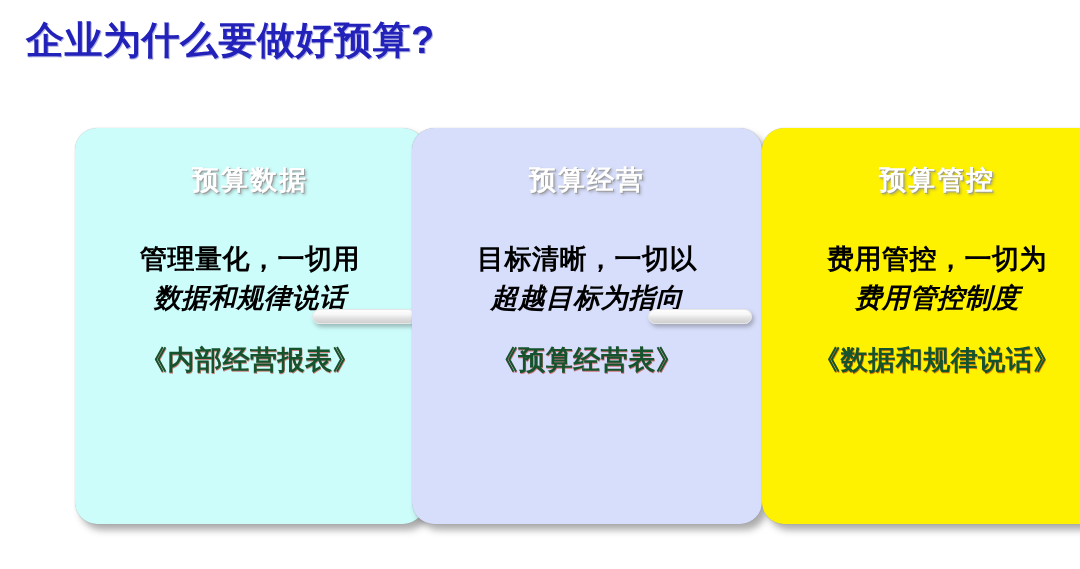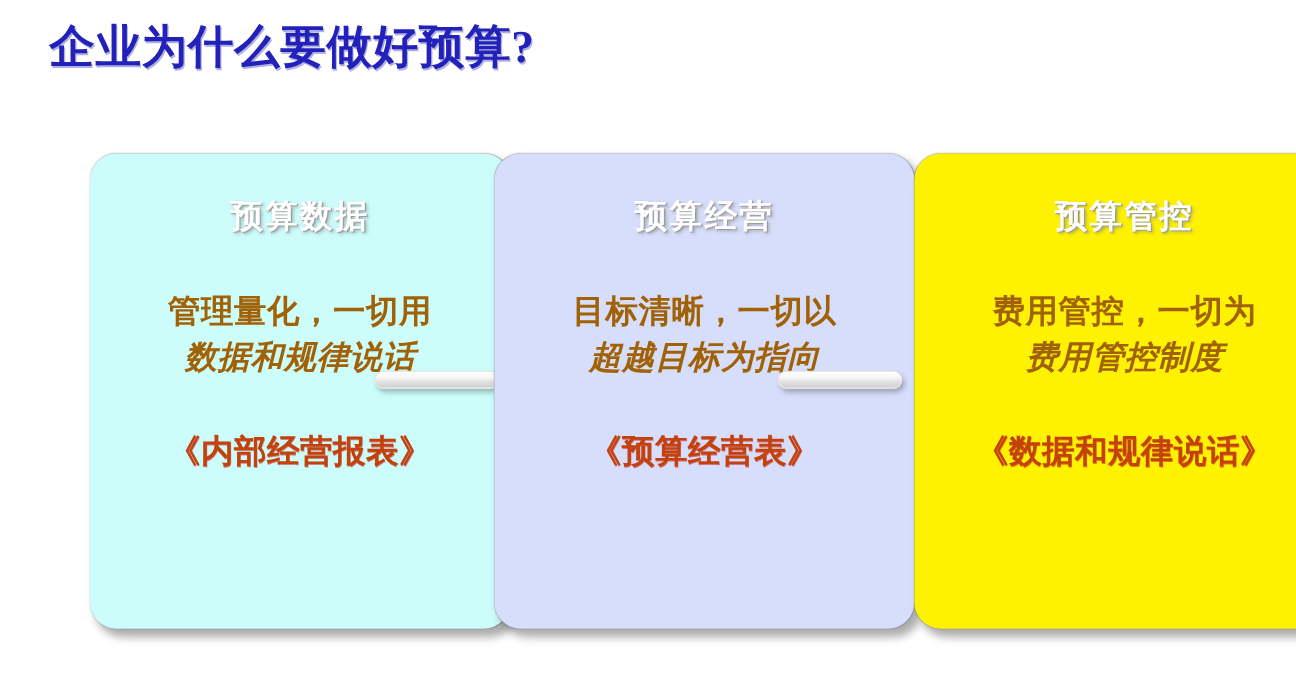--- a/index.html
+++ b/index.html
@@ -18,30 +18,29 @@
 
   #slide {
     position: absolute;
     inset: 0;
     background: #ffffff;
   }
 
   
   #slide-title {
     position: absolute;
-    left: 41px;
+    left: 26px;
     top: 18px;
     font-size: 38px;
     font-weight: bold;
     letter-spacing: 0.5px;
     color: #2222bb;
     text-shadow: 1px 1px 0 rgba(80,80,190,0.45);
     white-space: nowrap;
     line-height: 1.2;
-    font-family: Liberation Serif, serif;
   }
 
   
   #cards {
     position: absolute;
     left: 0;
     top: 128px;
     width: 1080px;
     height: 400px;
   }
@@ -81,32 +80,32 @@
       1px 1px 0 rgba(150,150,150,0.85),
       2px 2px 3px rgba(120,120,120,0.55);
     line-height: 1.1;
     white-space: nowrap;
   }
 
   .card-body {
     margin-top: 44px;
     font-size: 27px;
     font-weight: bold;
-    color: #a16207;
+    color: #000000;
     line-height: 1.45;
     letter-spacing: 0.5px;
     width: 246px;
   }
   .card-body .l2 { display: block; font-style: italic; }
 
   .card-doc {
-    margin-top: 40px;
+    margin-top: 24px;
     font-size: 27px;
     font-weight: bold;
-    color: #c2410c;
+    color: #14532d;
     letter-spacing: 0.5px;
     white-space: nowrap;
     text-shadow: 0.5px 0.5px 0 rgba(200,10,0,0.5);
   }
 
   
   .connector {
     position: absolute;
     top: 181px;
     width: 104px;

